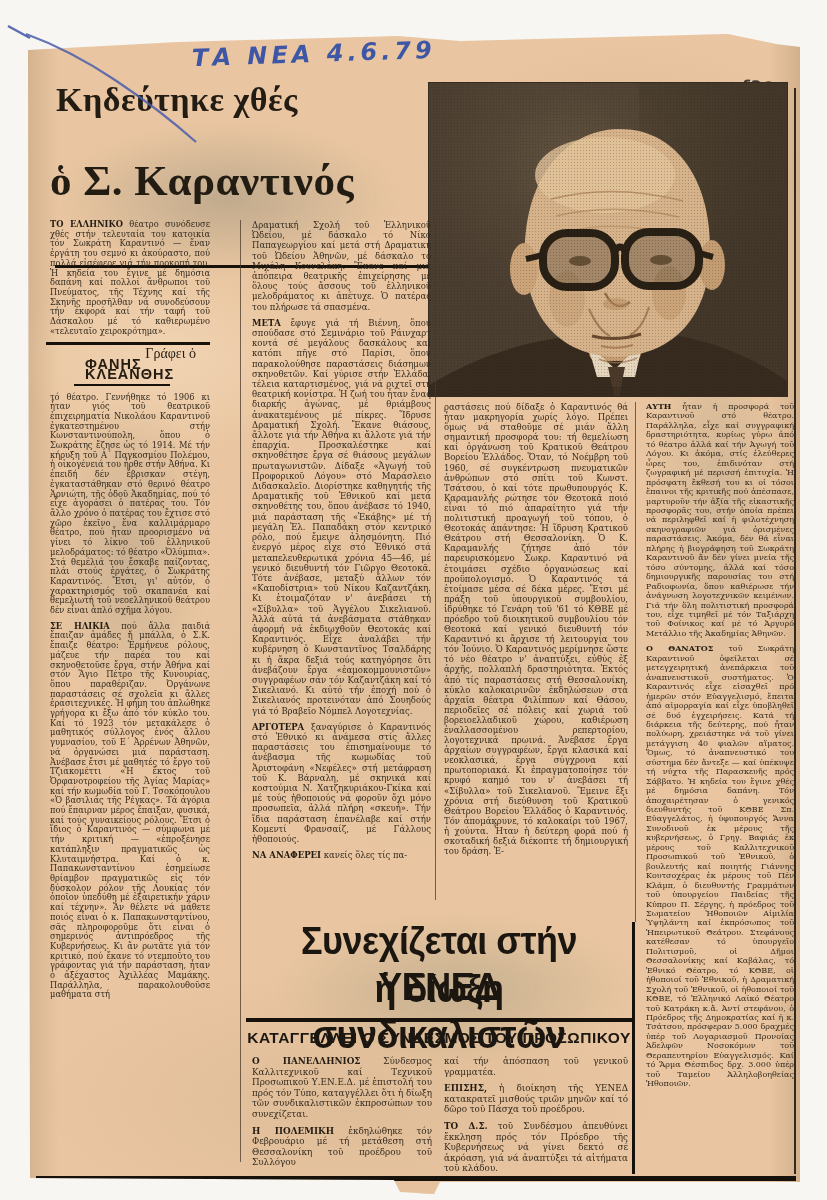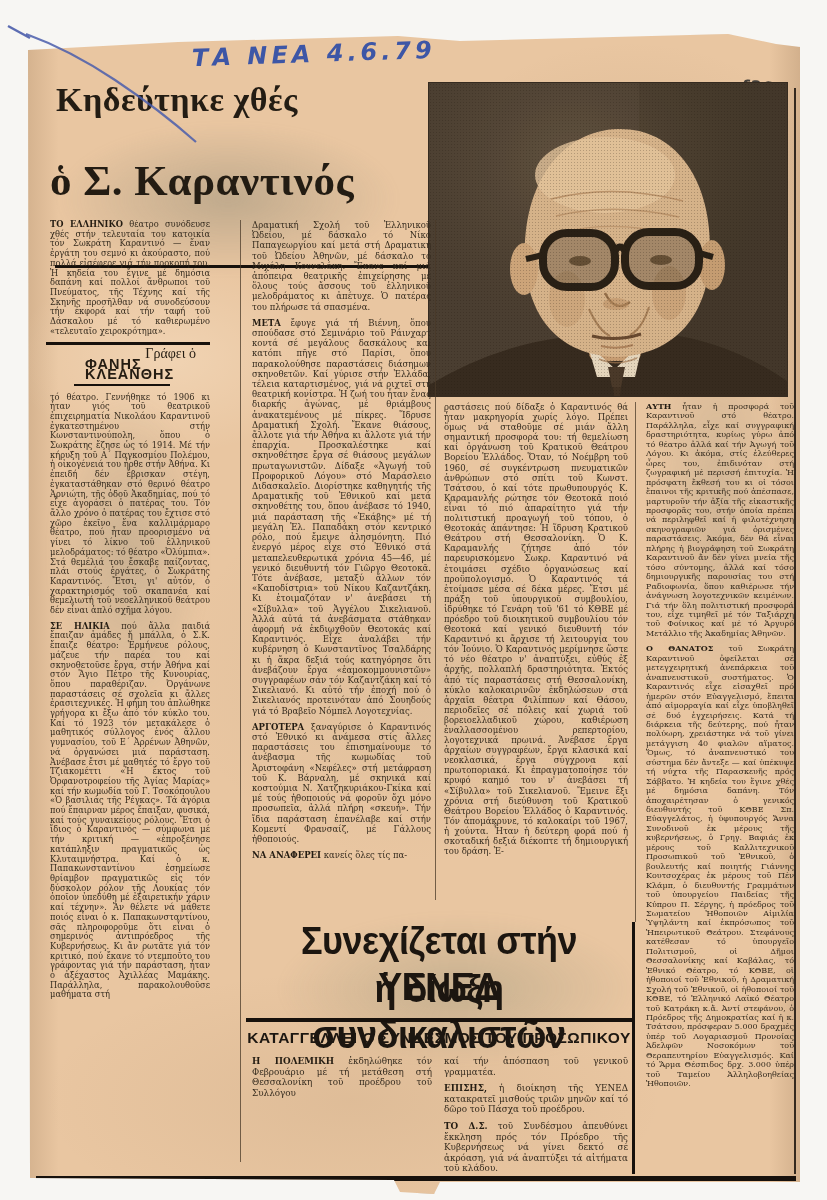--- a/index.html
+++ b/index.html
@@ -152,20 +152,21 @@
     <p><b>ΑΥΤΗ</b><span> ἦταν ἡ προσφορά τοῦ Καραντινοῦ στό θέατρο. Παράλληλα, εἶχε καί συγγραφική δραστηριότητα, κυρίως γύρω ἀπό τό θέατρο ἀλλά καί τήν Ἀγωγή τοῦ Λόγου. Κι ἀκόμα, στίς ἐλεύθερες ὧρες του, ἐπιδινόταν στή ζωγραφική μέ περισσή ἐπιτυχία. Ἡ πρόσφατη ἔκθεσή του κι οἱ τόσοι ἔπαινοι τῆς κριτικῆς πού ἀπέσπασε, μαρτυροῦν τήν ἀξία τῆς εἰκαστικῆς προσφορᾶς του, στήν ὁποία πρέπει νά περιληφθεῖ καί ἡ φιλοτέχνηση σκηνογραφιῶν γιά ὁρισμένες παραστάσεις. Ἀκόμα, δέν θά εἶναι πλήρης ἡ βιογράφηση τοῦ Σωκράτη Καραντινοῦ ἄν δέν γίνει μνεία τῆς τόσο σύντομης, ἀλλά καί τόσο δημιουργικῆς παρουσίας του στή Ραδιοφωνία, ὅπου καθιέρωσε τήν ἀνάγνωση λογοτεχνικῶν κειμένων. Γιά τήν ὅλη πολιτιστική προσφορά του, εἶχε τιμηθεῖ μέ τόν Ταξιάρχη τοῦ Φοίνικος καί μέ τό Ἀργυρό Μετάλλιο τῆς Ἀκαδημίας Ἀθηνῶν.</span></p>
     <p><b>Ο ΘΑΝΑΤΟΣ</b><span> τοῦ Σωκράτη Καραντινοῦ ὀφείλεται σέ μετεγχειρητική ἀνεπάρκεια τοῦ ἀναπνευστικοῦ συστήματος. Ὁ Καραντινός εἶχε εἰσαχθεῖ πρό ἡμερῶν στόν Εὐαγγελισμό, ἔπειτα ἀπό αἱμορραγία καί εἶχε ὑποβληθεῖ σέ δυό ἐγχειρήσεις. Κατά τή διάρκεια τῆς δεύτερης, πού ἦταν πολύωρη, χρειάστηκε νά τοῦ γίνει μετάγγιση 40 φιαλῶν αἵματος. Ὅμως, τό ἀναπνευστικό του σύστημα δέν ἄντεξε — καί ὑπέκυψε τή νύχτα τῆς Παρασκευῆς πρός Σάββατο. Ἡ κηδεία του ἔγινε χθές μέ δημόσια δαπάνη. Τόν ἀποχαιρέτησαν ὁ γενικός διευθυντής τοῦ ΚΘΒΕ Σπ. Εὐαγγελάτος, ἡ ὑφυπουργός Ἄννα Συνοδινοῦ ἐκ μέρους τῆς κυβερνήσεως, ὁ Γρηγ. Βαφιάς ἐκ μέρους τοῦ Καλλιτεχνικοῦ Προσωπικοῦ τοῦ Ἐθνικοῦ, ὁ βουλευτής καί ποιητής Γιάννης Κουτσοχέρας ἐκ μέρους τοῦ Πέν Κλάμπ, ὁ διευθυντής Γραμμάτων τοῦ ὑπουργείου Παιδείας τῆς Κύπρου Π. Σέργης, ἡ πρόεδρος τοῦ Σωματείου Ἠθοποιῶν Αἰμιλία Ὑψηλάντη καί ἐκπρόσωπος τοῦ Ἠπειρωτικοῦ Θεάτρου. Στεφάνους κατέθεσαν τό ὑπουργεῖο Πολιτισμοῦ, οἱ Δῆμοι Θεσσαλονίκης καί Καβάλας, τό Ἐθνικό Θέατρο, τό ΚΘΒΕ, οἱ ἠθοποιοί τοῦ Ἐθνικοῦ, ἡ Δραματική Σχολή τοῦ Ἐθνικοῦ, οἱ ἠθοποιοί τοῦ ΚΘΒΕ, τό Ἑλληνικό Λαϊκό Θέατρο τοῦ Κατράκη κ.ἄ. Ἀντί στεφάνου, ὁ Πρόεδρος τῆς Δημοκρατίας καί ἡ κ. Τσάτσου, πρόσφεραν 5.000 δραχμές ὑπέρ τοῦ Λογαριασμοῦ Προνοίας Ἀδελφῶν Νοσοκόμων τοῦ Θεραπευτηρίου Εὐαγγελισμός. Καί τό Ἅρμα Θέσπιδος δρχ. 3.000 ὑπέρ τοῦ Ταμείου Ἀλληλοβοηθείας Ἠθοποιῶν.</span></p>
   </div>
 
   <div class="a2h" style="left:216px;top:888px;width:390px;font-size:36px;text-align:center;">Συνεχίζεται στήν ΥΕΝΕΔ</div>
   <div class="a2h" style="left:216px;top:936px;width:390px;font-size:36px;text-align:center;">ἡ δίωξη συνδικαλιστῶν</div>
   <div class="rule" style="left:218px;top:984px;width:386px;height:4px;"></div>
   <div class="kicker" style="left:218px;top:995px;width:386px;font-size:15.5px;text-align:center;">ΚΑΤΑΓΓΕΛΛΕΙ Ο ΣΥΝΔΕΣΜΟΣ ΤΟΥ ΠΡΟΣΩΠΙΚΟΥ</div>
 
   <div class="col" style="left:220px;top:1022px;width:184px;height:118px;font-size:8.8px;line-height:10.6px;">
+    <p><b>Ο ΠΑΝΕΛΛΗΝΙΟΣ</b><span> Σύνδεσμος Καλλιτεχνικοῦ καί Τεχνικοῦ Προσωπικοῦ Υ.ΕΝ.Ε.Δ. μέ ἐπιστολή του πρός τόν Τύπο, καταγγέλλει ὅτι ἡ δίωξη τῶν συνδικαλιστικῶν ἐκπροσώπων του συνεχίζεται.</span></p>
     <p><b>Η ΠΟΛΕΜΙΚΗ</b><span> ἐκδηλώθηκε τόν Φεβρουάριο μέ τή μετάθεση στή Θεσσαλονίκη τοῦ προέδρου τοῦ Συλλόγου</span></p>
   </div>
   <div class="col" style="left:412px;top:1022px;width:188px;height:118px;font-size:8.8px;line-height:10.6px;">
     <p><span>καί τήν ἀπόσπαση τοῦ γενικοῦ γραμματέα.</span></p>
     <p><b>ΕΠΙΣΗΣ,</b><span> ἡ διοίκηση τῆς ΥΕΝΕΔ κατακρατεῖ μισθούς τριῶν μηνῶν καί τό δῶρο τοῦ Πάσχα τοῦ προέδρου.</span></p>
     <p><b>ΤΟ Δ.Σ.</b><span> τοῦ Συνδέσμου ἀπευθύνει ἔκκληση πρός τόν Πρόεδρο τῆς Κυβερνήσεως νά γίνει δεκτό σέ ἀκρόαση, γιά νά ἀναπτύξει τά αἰτήματα τοῦ κλάδου.</span></p>
   </div>
 
   <div class="rule" style="left:8px;top:1142px;width:760px;height:5px;"></div>
 </div>

